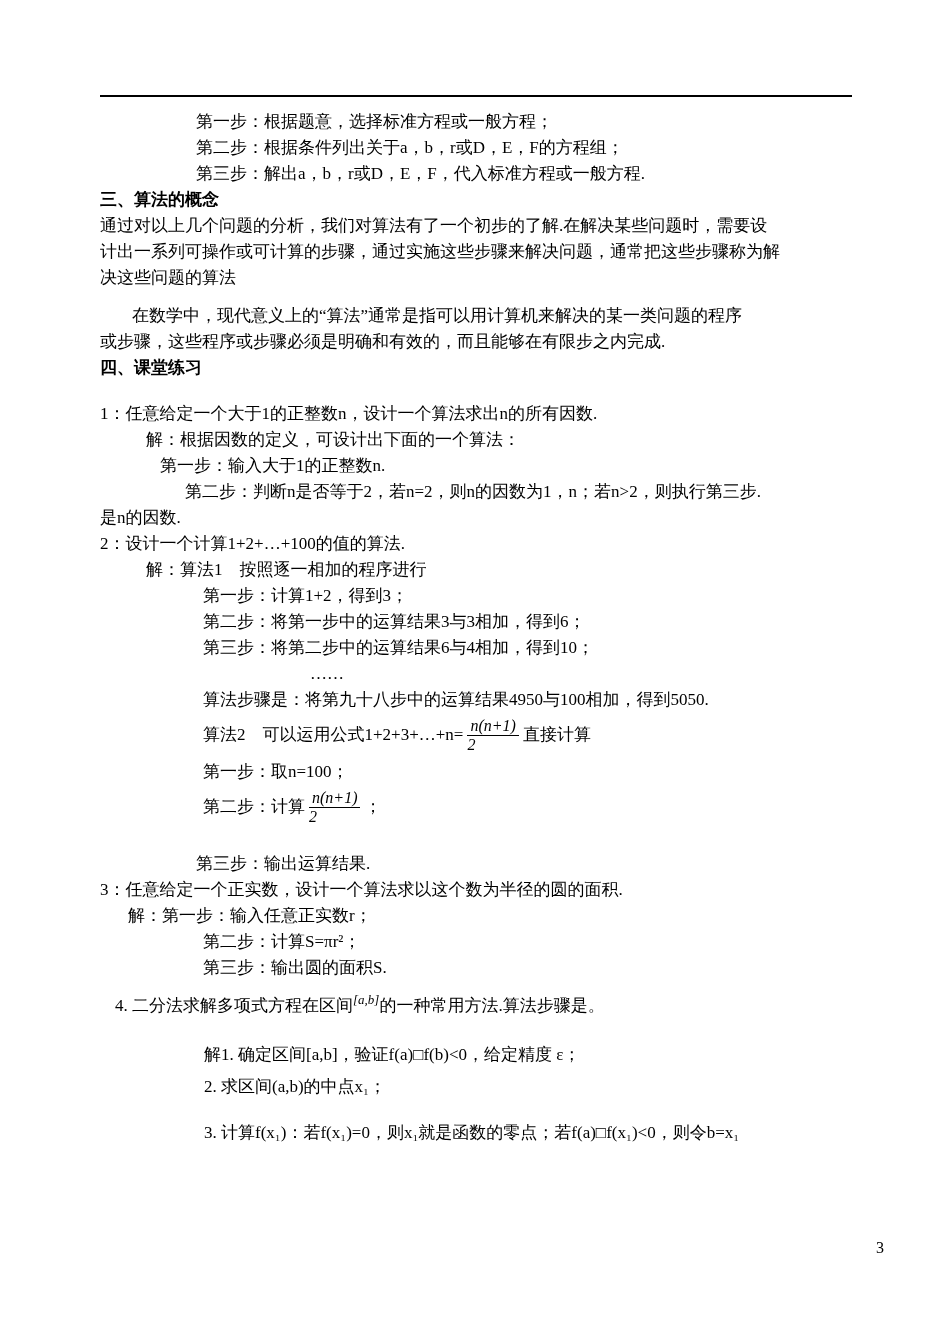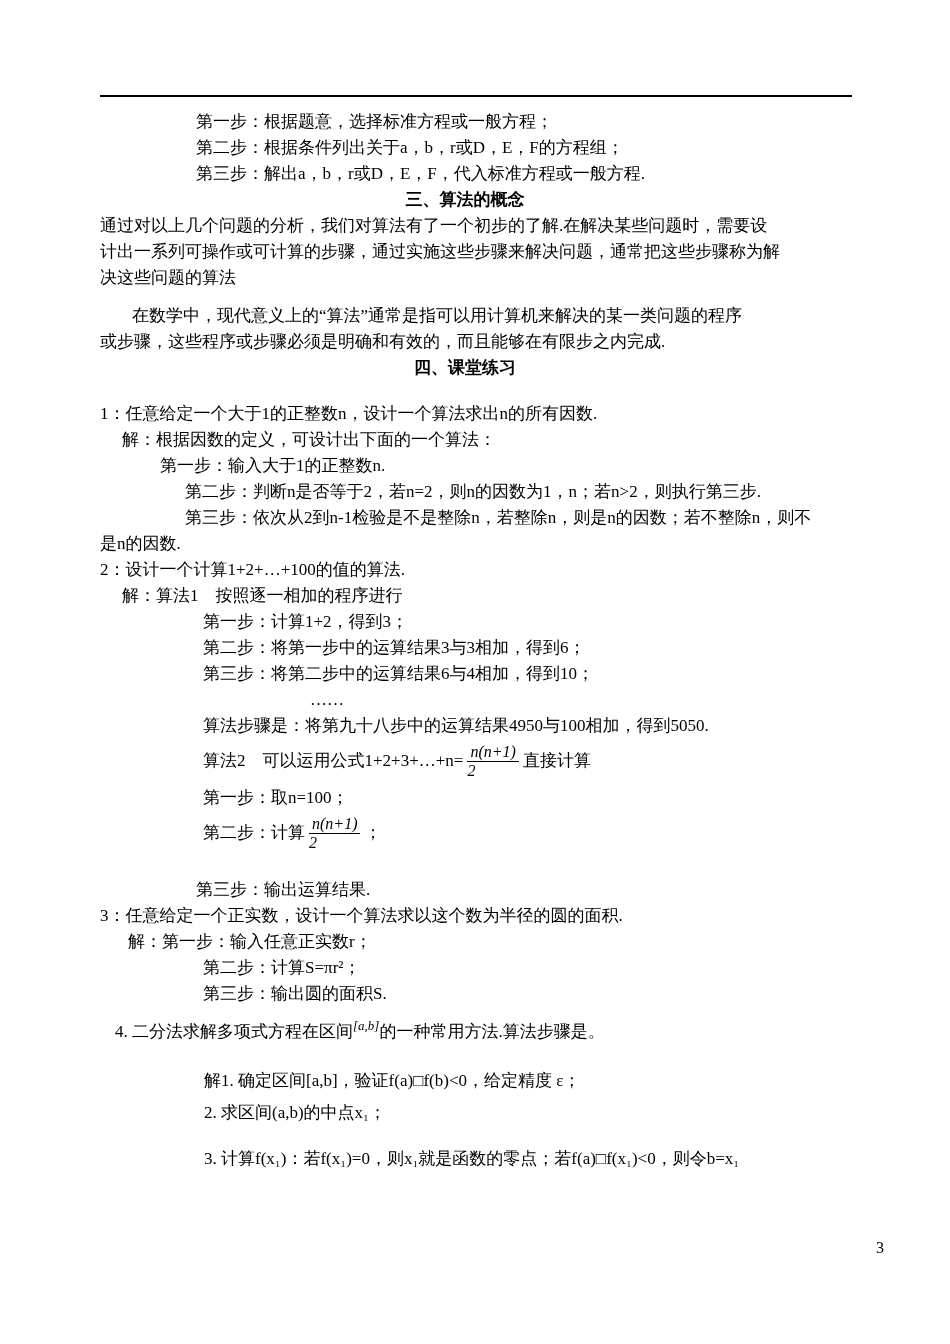--- a/index.html
+++ b/index.html
@@ -18,25 +18,24 @@
   }
   .rule {
     width:752px; height:0;
     border-top:2px solid #000;
     margin-bottom:12px;
   }
   .ln { line-height:26px; white-space:nowrap; }
   .heading {
     font-family:"Liberation Sans","DejaVu Sans",sans-serif;
     font-weight:bold;
-    text-align:center;
   }
   
   .i15{margin-left:15px} .i28{margin-left:28px} .i32{margin-left:32px}
-  .i46{margin-left:22px} .i60{margin-left:60px} .i72{margin-left:104px}
+  .i46{margin-left:46px} .i60{margin-left:60px} .i72{margin-left:104px}
   .i85{margin-left:85px} .i96{margin-left:96px} .i103{margin-left:103px}
   .i210{margin-left:210px}
   
   .g6{margin-top:6px} .g12{margin-top:12px} .g20{margin-top:20px}
   .g24{margin-top:24px}
   .formula { margin-top:4px; margin-bottom:4px; }
   .frac {
     display:inline-block; vertical-align:middle; 
     font-style:italic; font-size:16px; line-height:1.15; margin:0 4px;
   }
@@ -65,21 +64,20 @@
   <div class="ln">决这些问题的算法</div>
   <div class="ln i32 g12">在数学中，现代意义上的“算法”通常是指可以用计算机来解决的某一类问题的程序</div>
   <div class="ln">或步骤，这些程序或步骤必须是明确和有效的，而且能够在有限步之内完成.</div>
 
   <div class="ln heading">四、课堂练习</div>
 
   <div class="ln g20">1：任意给定一个大于1的正整数n，设计一个算法求出n的所有因数.</div>
   <div class="ln i46">解：根据因数的定义，可设计出下面的一个算法：</div>
   <div class="ln i60">第一步：输入大于1的正整数n.</div>
   <div class="ln i85">第二步：判断n是否等于2，若n=2，则n的因数为1，n；若n&gt;2，则执行第三步.</div>
-  <div class="ln i85">第三步：依次从2到n-1检验是不是整除n，若整除n，则是n的因数；若不整除n，则不</div>
   <div class="ln">是n的因数.</div>
 
   <div class="ln">2：设计一个计算1+2+…+100的值的算法.</div>
   <div class="ln i46">解：算法1　按照逐一相加的程序进行</div>
   <div class="ln i103">第一步：计算1+2，得到3；</div>
   <div class="ln i103">第二步：将第一步中的运算结果3与3相加，得到6；</div>
   <div class="ln i103">第三步：将第二步中的运算结果6与4相加，得到10；</div>
   <div class="ln i210">……</div>
   <div class="ln i103">算法步骤是：将第九十八步中的运算结果4950与100相加，得到5050.</div>
 

